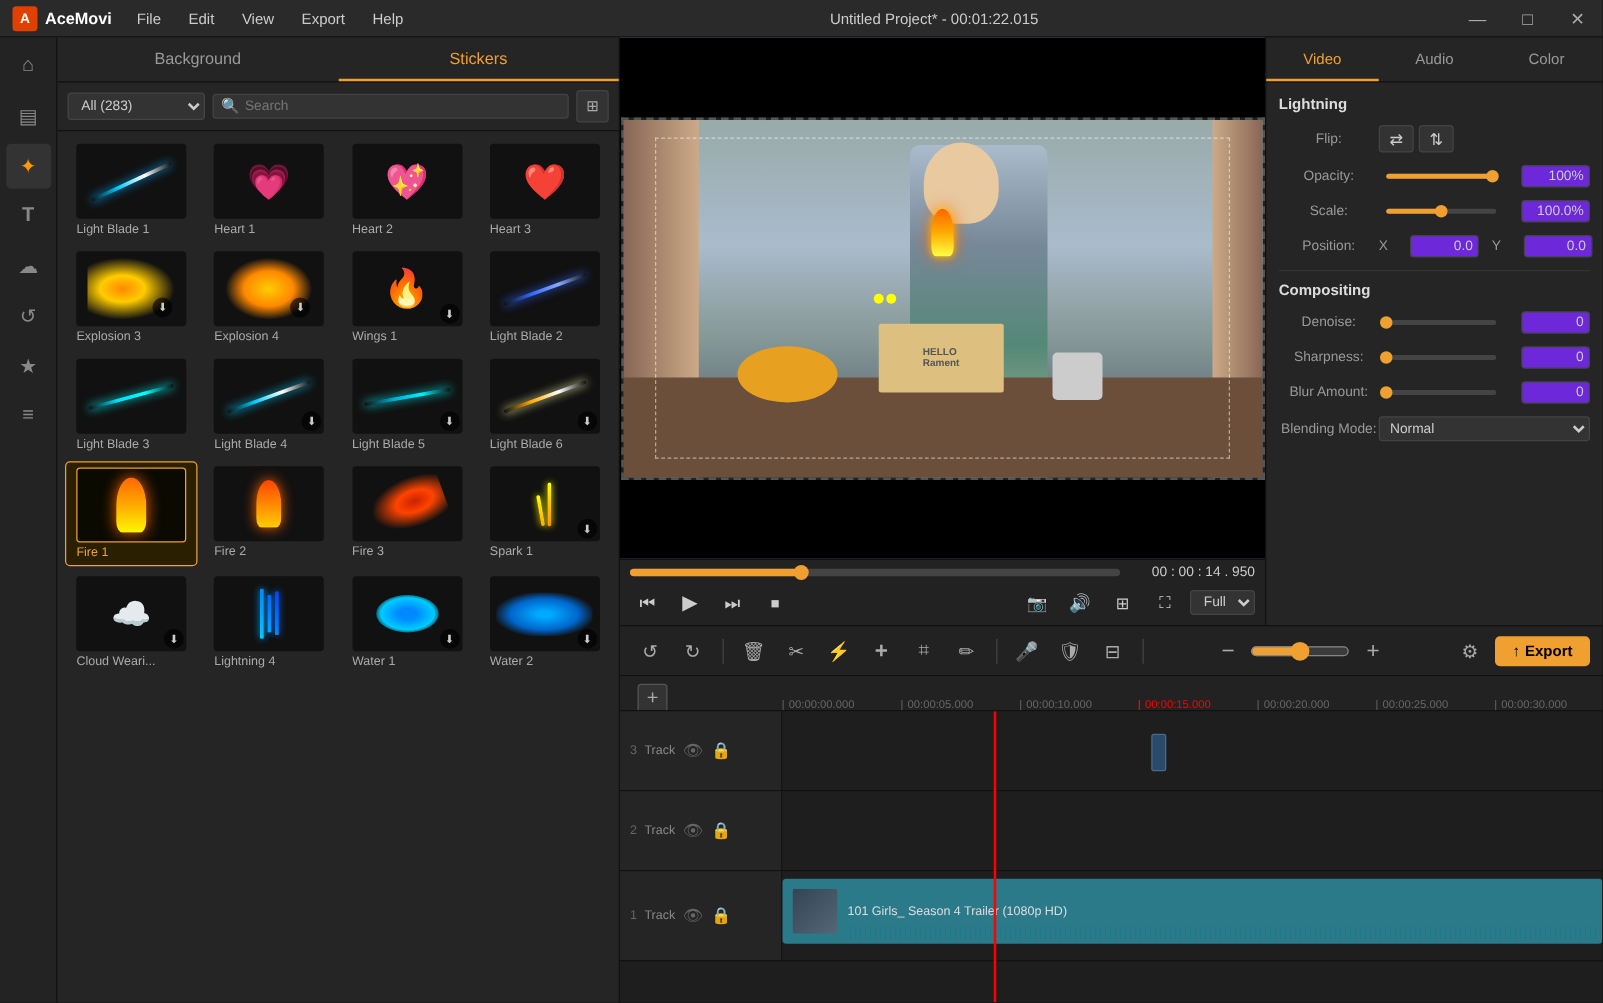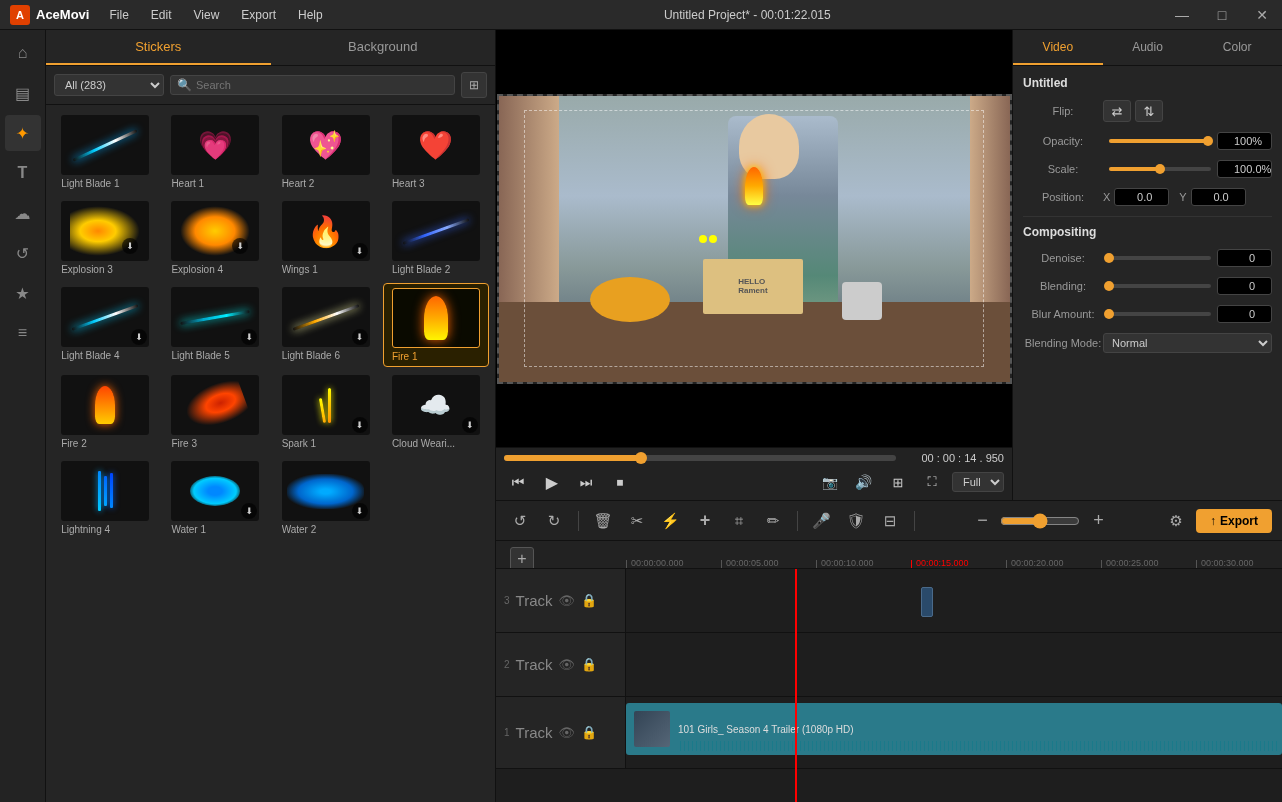--- a/index.html
+++ b/index.html
@@ -262,23 +262,24 @@
     .prop-slider {
       flex: 1; height: 4px; background: #444; border-radius: 2px; position: relative;
       margin: 0 6px;
     }
     .prop-slider-fill { height: 100%; background: #f0a030; border-radius: 2px; }
     .prop-slider-thumb {
       position: absolute; top: 50%; right: 0; transform: translateY(-50%);
       width: 10px; height: 10px; background: #f0a030; border-radius: 50%;
     }
     .prop-input {
-      width: 55px; background: #000000; border: 1px solid #444;
-      color: #ccc; font-size: 11px; padding: 2px 16px; border-radius: 3px;
+      width: 55px; background: #6d28d9; border: 1px solid #444;
+      color: #ccc; font-size: 11px; padding: 2px 4px; border-radius: 3px;
       text-align: right;
+      margin-left: 14px;
     }
     .flip-btns { display: flex; gap: 4px; }
     .flip-btn {
       width: 28px; height: 22px; background: #333; border: 1px solid #444;
       border-radius: 3px; display: flex; align-items: center; justify-content: center;
       color: #ccc; cursor: pointer; font-size: 13px;
     }
     .xy-row { display: flex; align-items: center; gap: 4px; }
     .xy-label { color: #999; font-size: 11px; }
     .prop-section-divider { border-top: 1px solid #333; margin: 8px 0; }
@@ -331,21 +332,21 @@
     .track-row {
       display: flex; align-items: center; height: 64px;
       border-bottom: 1px solid #111;
     }
     .track-label {
       width: 130px; flex-shrink: 0; padding: 0 8px;
       display: flex; align-items: center; gap: 6px;
       background: #252525; border-right: 1px solid #111; height: 100%;
     }
     .track-num { color: #666; font-size: 10px; }
-    .track-name { color: #888; font-size: 15px; }
+    .track-name { color: #888; font-size: 10px; }
     .track-icon { color: #666; font-size: 13px; cursor: pointer; }
     .track-content {
       flex: 1; height: 100%; position: relative; background: #1e1e1e;
     }
 
     
     .video-clip {
       position: absolute; top: 8px; left: 0; right: 0; height: 48px;
       background: #2a7a8a;
       border-radius: 3px;
@@ -417,22 +418,22 @@
     <div class="icon-btn active">✦</div>
     <div class="icon-btn" style="font-weight:bold;">T</div>
     <div class="icon-btn">☁</div>
     <div class="icon-btn">↺</div>
     <div class="icon-btn">★</div>
     <div class="icon-btn">≡</div>
   </div>
 
   <div id="panel">
     <div id="panel-tabs">
+      <div class="panel-tab">Background</div>
       <div class="panel-tab active">Stickers</div>
-      <div class="panel-tab">Background</div>
     </div>
     <div id="panel-toolbar">
       <select>
         <option>All (283)</option>
         <option>Popular</option>
         <option>Nature</option>
       </select>
       <div class="search-box">
         <span style="color:#666;margin-right:4px;">🔍</span>
         <input type="text" placeholder="Search" style="">
@@ -489,20 +490,26 @@
         </div>
         <div class="sticker-label">Wings 1</div>
       </div>
       <div class="sticker-item">
         <div class="sticker-thumb" style="background:#111;">
           <div class="blade-line" style="background:linear-gradient(90deg,transparent,#3366ff,#88aaff,transparent);box-shadow:0 0 8px #36f;"></div>
         </div>
         <div class="sticker-label">Light Blade 2</div>
       </div>
 
+      <div class="sticker-item">
+        <div class="sticker-thumb" style="background:#111;">
+          <div class="blade-line" style="background:linear-gradient(90deg,transparent,#00ddff,cyan,transparent);box-shadow:0 0 8px cyan;transform:rotate(-15deg);"></div>
+        </div>
+        <div class="sticker-label">Light Blade 3</div>
+      </div>
       <div class="sticker-item">
         <div class="sticker-thumb" style="background:#111;position:relative;">
           <div class="blade-line" style="background:linear-gradient(90deg,transparent,#00ccff,#fff,transparent);box-shadow:0 0 8px #0cf;"></div>
           <div class="download-badge">⬇</div>
         </div>
         <div class="sticker-label">Light Blade 4</div>
       </div>
       <div class="sticker-item">
         <div class="sticker-thumb" style="background:#111;position:relative;">
           <div class="blade-line" style="background:linear-gradient(90deg,transparent,#00aacc,#00eeff,transparent);box-shadow:0 0 8px #0ee;transform:rotate(-10deg);"></div>
@@ -647,21 +654,21 @@
       </div>
 
       <div id="right-panel">
         <div id="right-tabs">
           <div class="right-tab active">Video</div>
           <div class="right-tab">Audio</div>
           <div class="right-tab">Color</div>
         </div>
         <div id="properties">
 
-          <div class="prop-section-title">Untitled</div>
+          <div class="prop-section-title">Lightning</div>
 
           <div class="prop-row">
             <div class="prop-label">Flip:</div>
             <div class="flip-btns">
               <div class="flip-btn">⇄</div>
               <div class="flip-btn">⇅</div>
             </div>
           </div>
 
           <div class="prop-row">
@@ -700,21 +707,21 @@
           <div class="prop-row">
             <div class="prop-label">Denoise:</div>
             <div class="prop-slider">
               <div class="prop-slider-fill" style="width:0%;"></div>
               <div class="prop-slider-thumb" style="right:100%;transform:translate(50%,-50%);"></div>
             </div>
             <div class="prop-input">0</div>
           </div>
 
           <div class="prop-row">
-            <div class="prop-label">Blending:</div>
+            <div class="prop-label">Sharpness:</div>
             <div class="prop-slider">
               <div class="prop-slider-fill" style="width:0%;"></div>
               <div class="prop-slider-thumb" style="right:100%;transform:translate(50%,-50%);"></div>
             </div>
             <div class="prop-input">0</div>
           </div>
 
           <div class="prop-row">
             <div class="prop-label">Blur Amount:</div>
             <div class="prop-slider">

